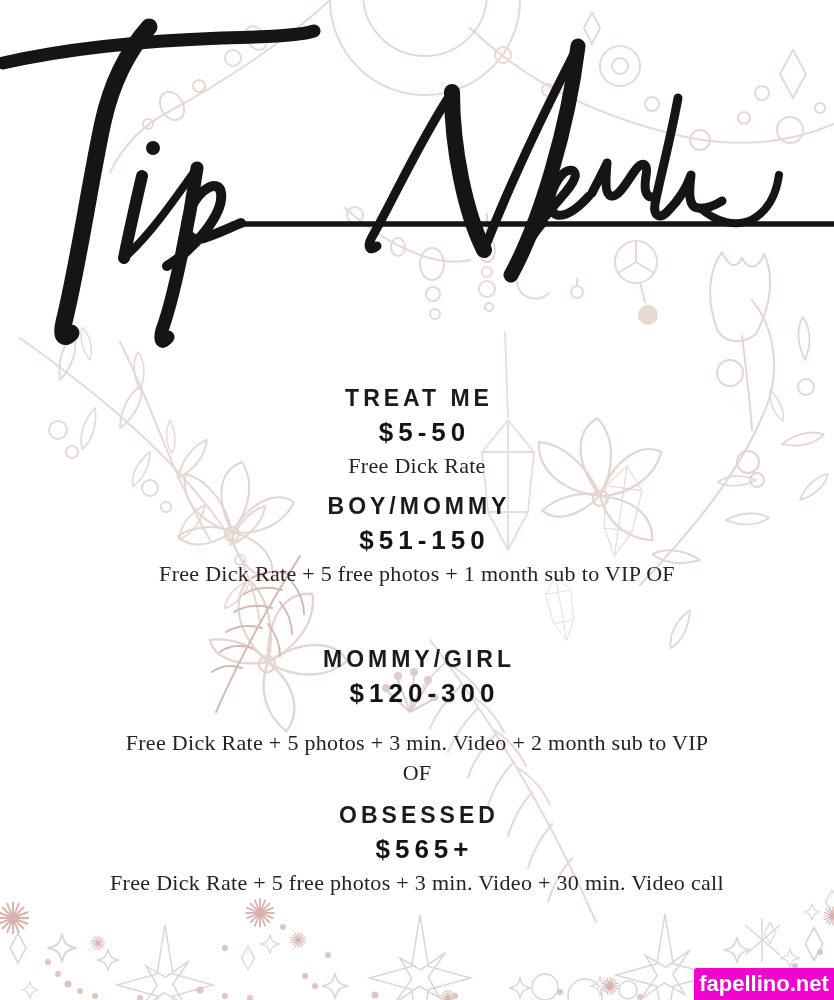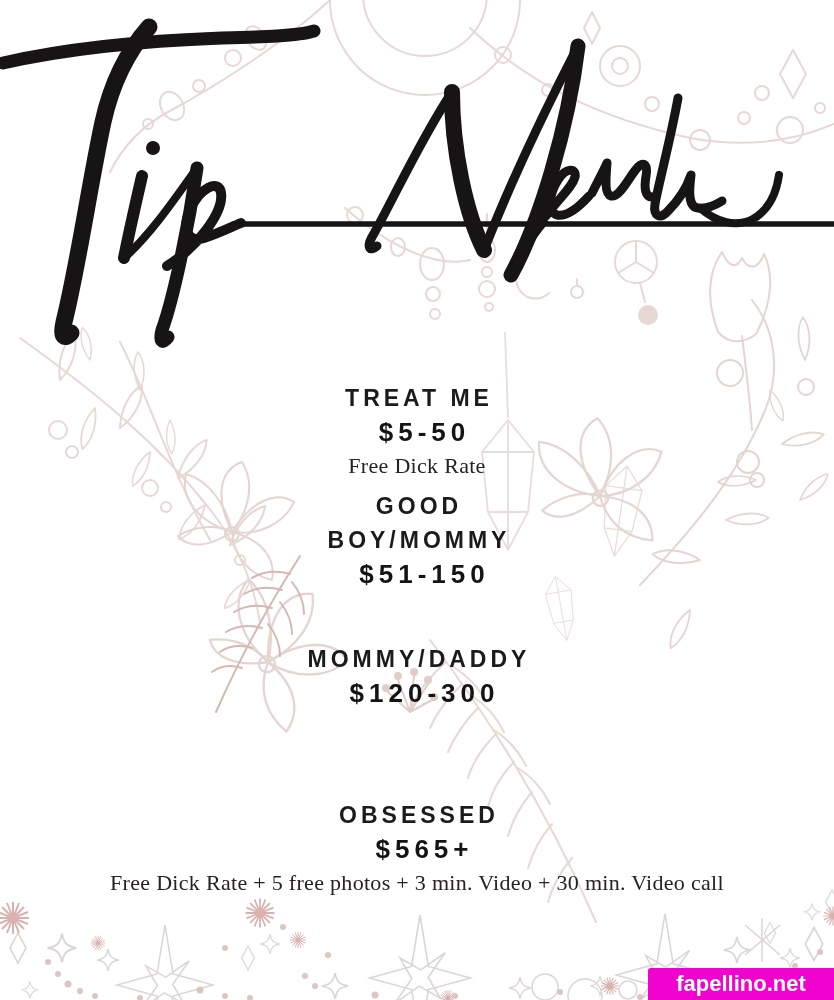--- a/index.html
+++ b/index.html
@@ -8,21 +8,21 @@
   svg{display:block;}
   .bg{position:absolute;left:0;top:0;}
   .title{position:absolute;left:0;top:0;}
   .menu{position:absolute;left:0;top:0;width:834px;height:836px;}
   .tier{position:absolute;left:0;width:100%;text-align:center;}
   .tname{font:700 23px/34px "Liberation Sans",sans-serif;letter-spacing:4px;padding-left:4px;color:#1c1b1c;}
   .tprice{font:700 26px/34px "Liberation Sans",sans-serif;letter-spacing:5px;padding-left:15px;color:#141414;}
   .tdet{font:400 22px/30px "Liberation Serif",serif;letter-spacing:.3px;color:#27221f;}
   .tier-3 .tdet-wrap{margin-top:18px;}
   .tier-1 .tdet-wrap,.tier-2 .tdet-wrap,.tier-4 .tdet-wrap{margin-top:2px;}
-  .watermark{position:absolute;right:0;bottom:0;width:186px;height:32px;background:#f103cf;
+  .watermark{position:absolute;right:0;bottom:0;width:140px;height:32px;background:#f103cf;
              border-radius:3px 0 0 0;color:#ffffff;font:700 22px/32px "Liberation Sans",sans-serif;
              text-align:center;}
 </style>
 </head>
 <body>
 
 <div class="canvas">
 
   <svg class="bg" width="834" height="1000" viewBox="0 0 834 1000" aria-hidden="true">
     <defs>
@@ -265,28 +265,34 @@
 
     <section class="tier tier-1" style="top:381px">
       <div class="tname">TREAT ME</div>
       <div class="tprice">$5-50</div>
       <div class="tdet-wrap">
         <div class="tdet">Free Dick Rate</div>
       </div>
     </section>
 
     <section class="tier tier-2" style="top:489px">
-      <div class="tname">GOOD</div>
       <div class="tname">BOY/MOMMY</div>
       <div class="tprice">$51-150</div>
+      <div class="tdet-wrap">
+        <div class="tdet">Free Dick Rate + 5 free photos + 1 month sub to VIP OF</div>
+      </div>
     </section>
 
     <section class="tier tier-3" style="top:642px">
-      <div class="tname">MOMMY/DADDY</div>
+      <div class="tname">MOMMY/GIRL</div>
       <div class="tprice">$120-300</div>
+      <div class="tdet-wrap">
+        <div class="tdet">Free Dick Rate + 5 photos + 3 min. Video + 2 month sub to VIP</div>
+        <div class="tdet">OF</div>
+      </div>
     </section>
 
     <section class="tier tier-4" style="top:798px">
       <div class="tname">OBSESSED</div>
       <div class="tprice">$565+</div>
       <div class="tdet-wrap">
         <div class="tdet">Free Dick Rate + 5 free photos + 3 min. Video + 30 min. Video call</div>
       </div>
     </section>
 

